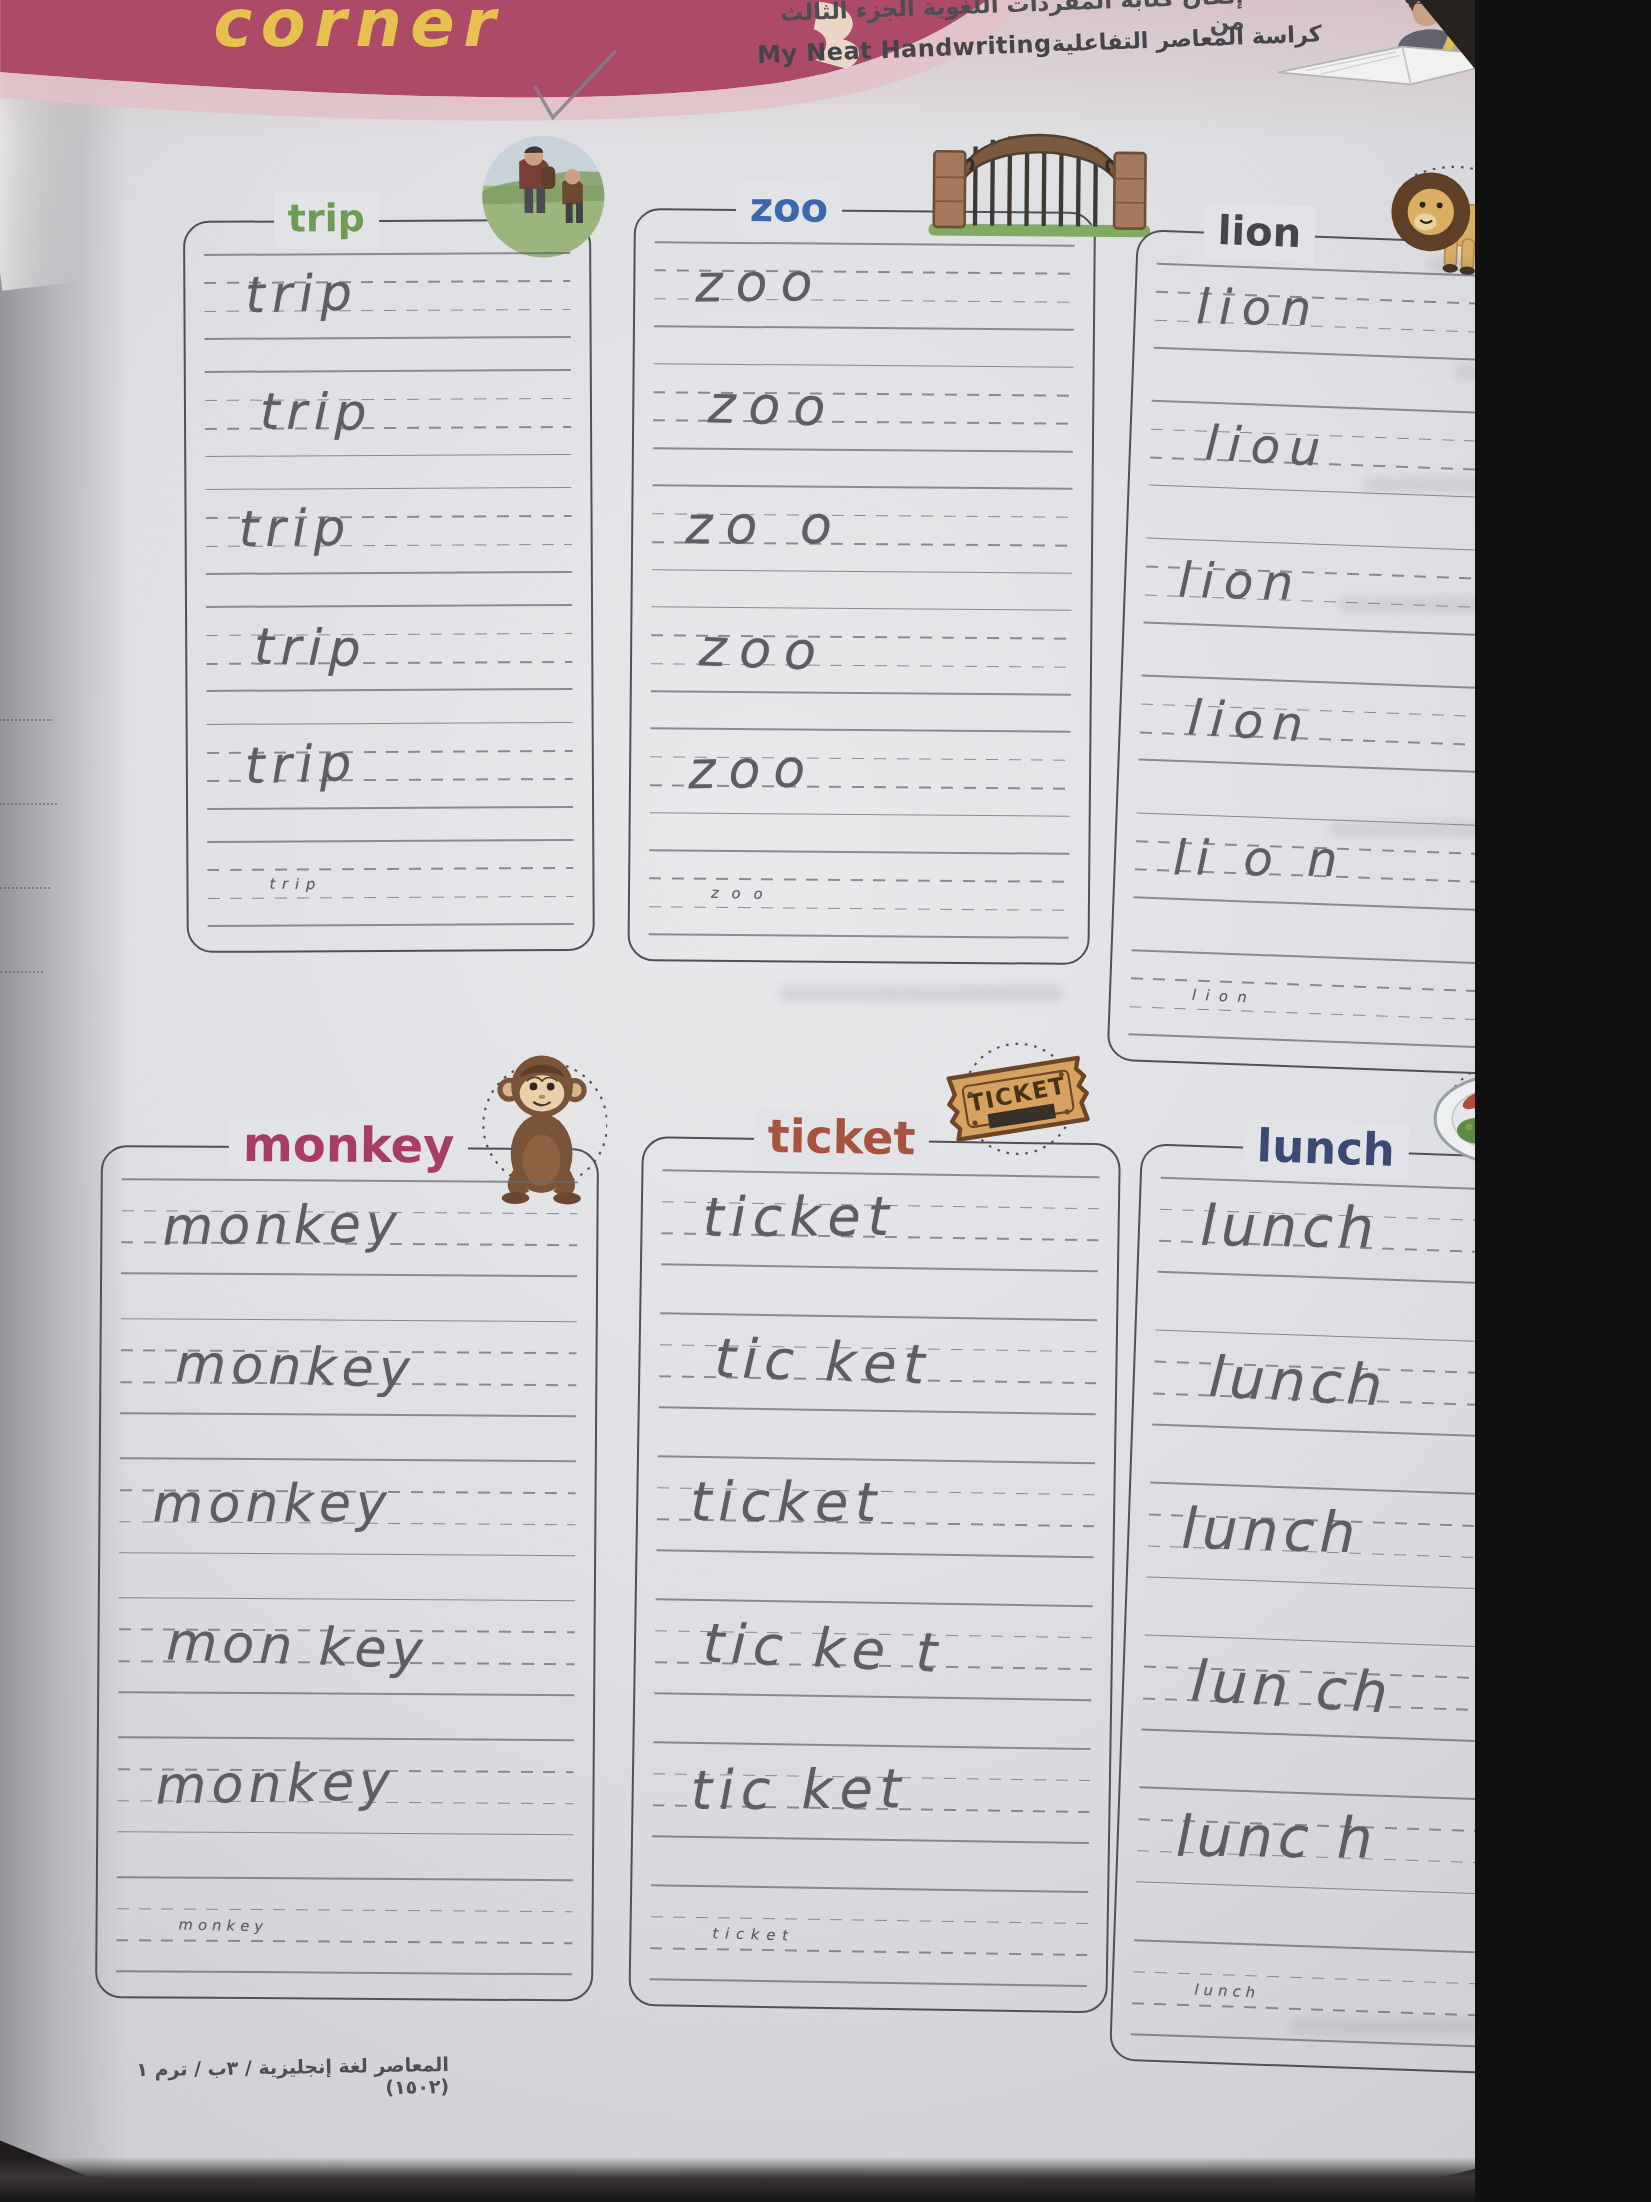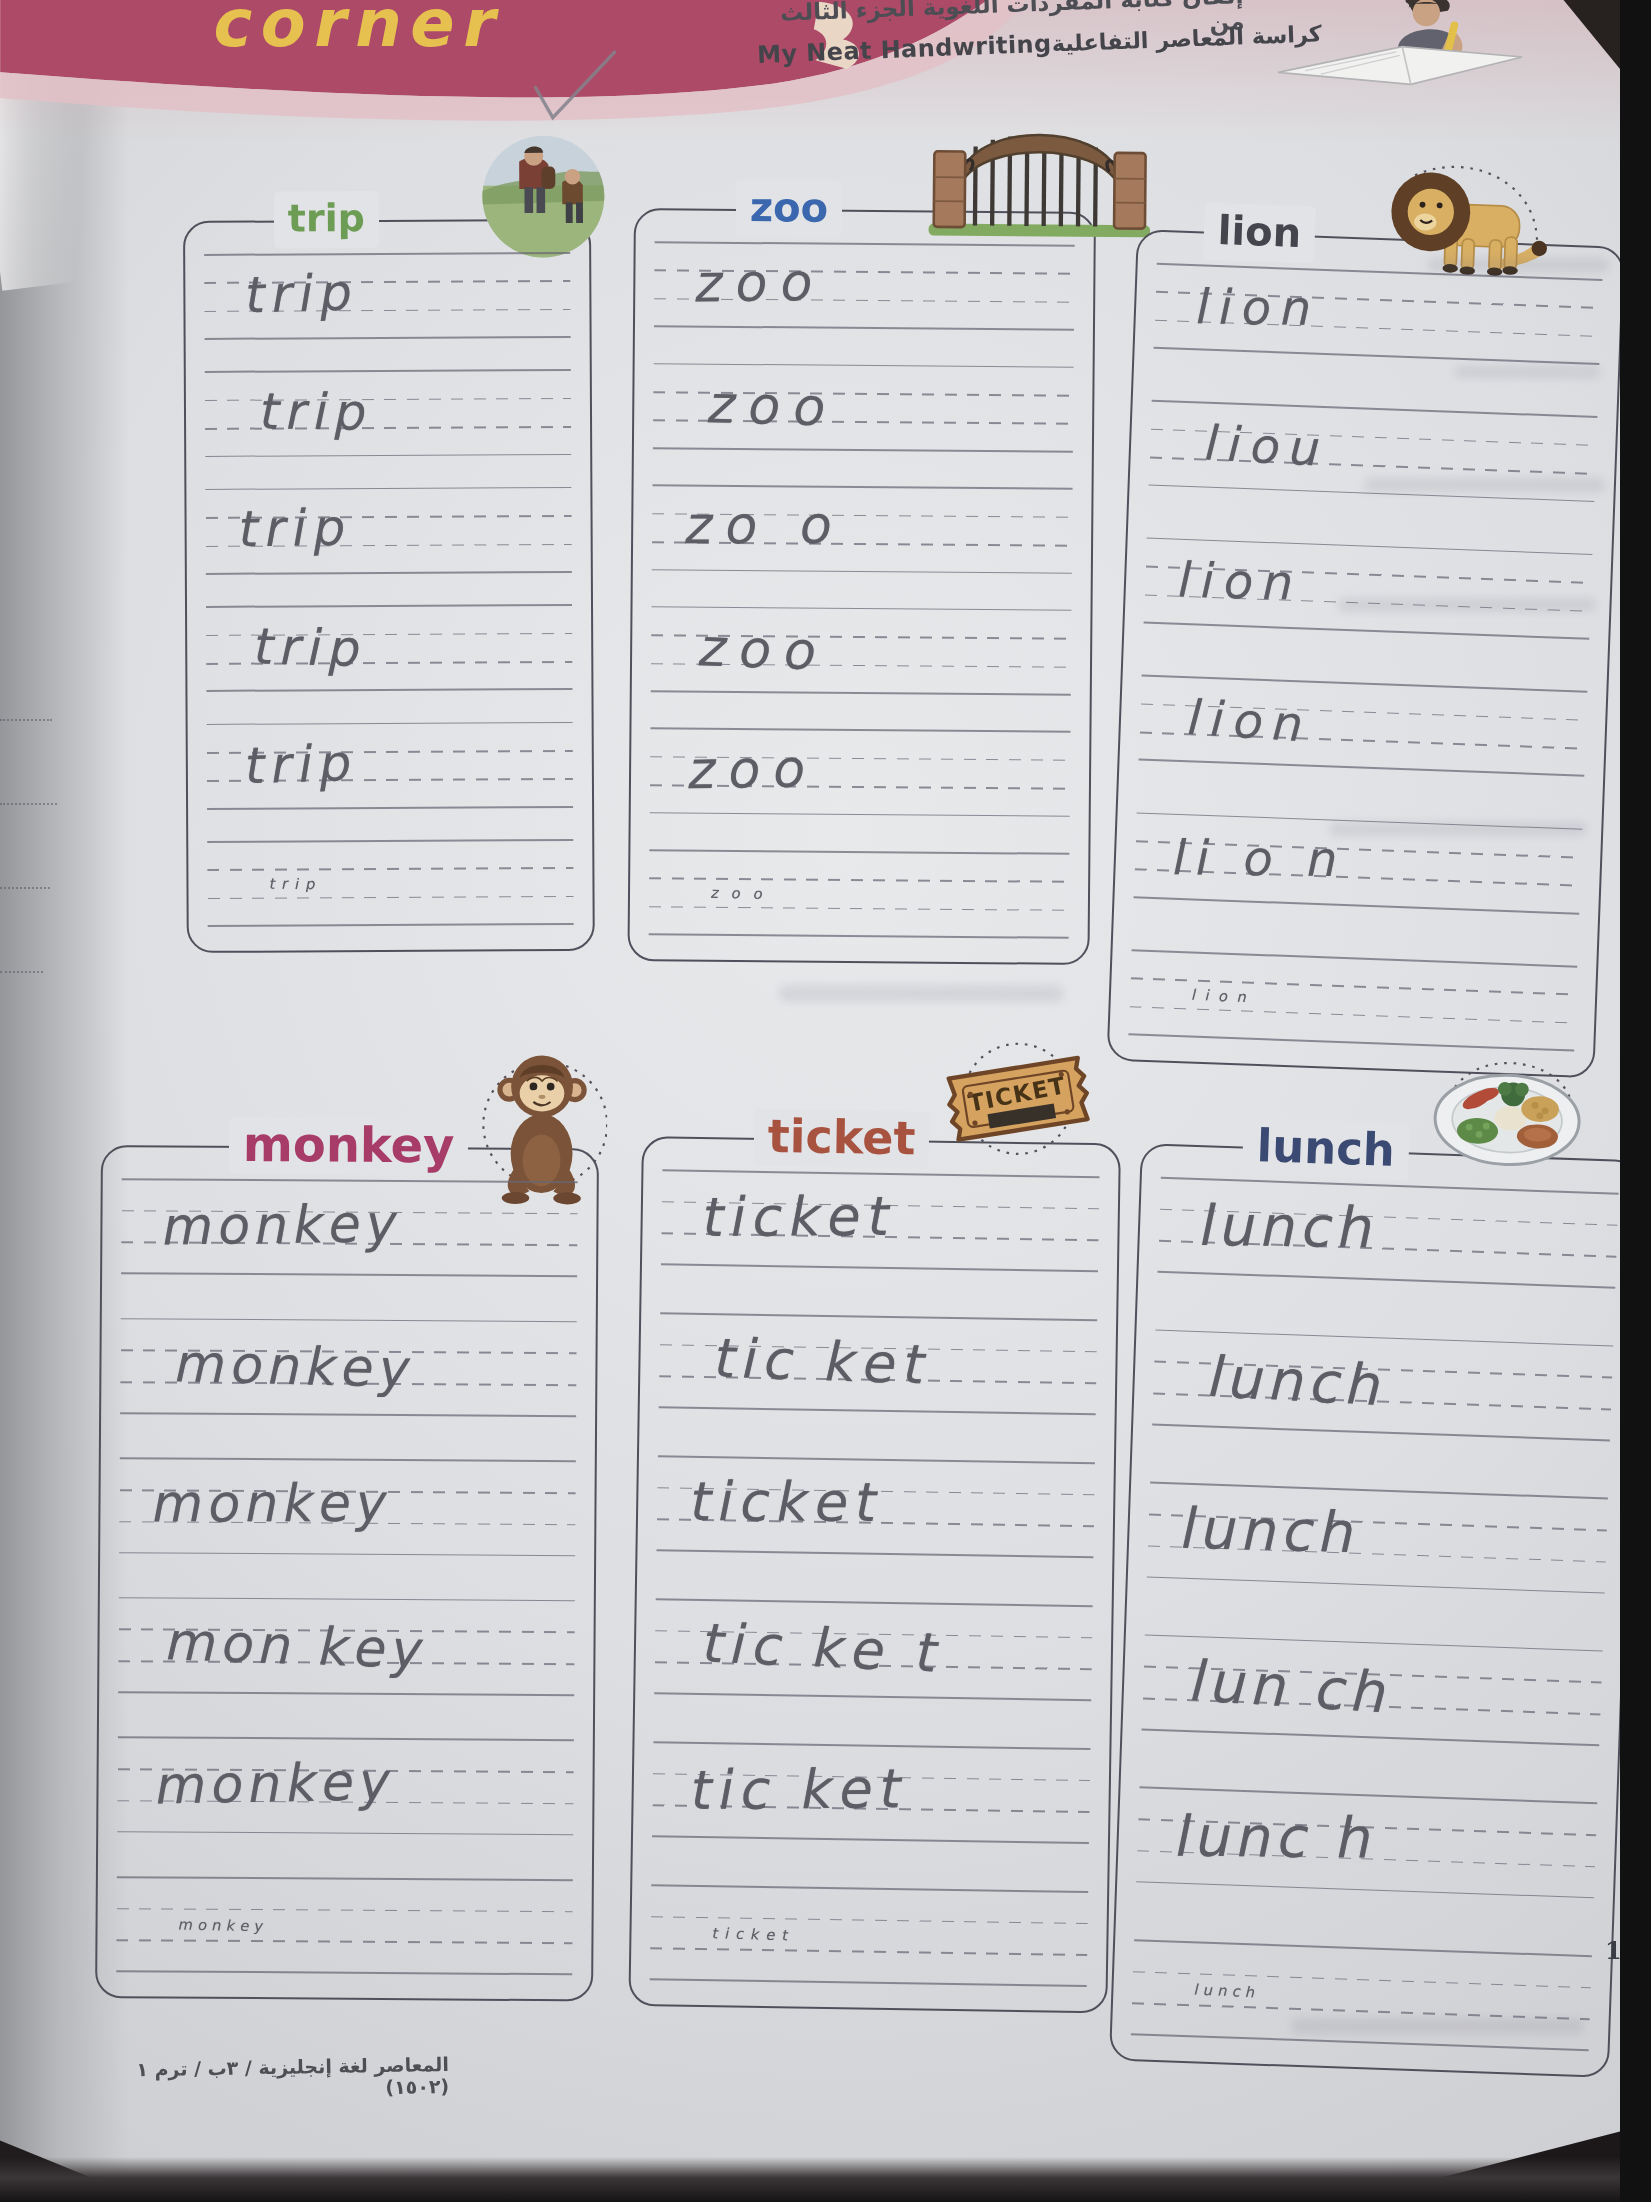--- a/index.html
+++ b/index.html
@@ -1,16 +1,16 @@
 <!DOCTYPE html>
 <html style="font-size:13.8px"><head>
 <meta charset="utf-8">
 <style>
   html,body{margin:0;padding:0;background:#111;}
-  .page{position:relative;width:1620px;height:2203px;overflow:hidden;
+  .page{position:relative;width:1475px;height:2203px;overflow:hidden;
     background:radial-gradient(120% 90% at 52% 38%, #e8e9eb 0%, #dedfe2 40%, #cfd0d3 75%, #bfc0c3 100%);
     font-family:"DejaVu Sans", sans-serif;}
   
   .spine{position:absolute;left:0;top:0;bottom:0;width:129px;
     background:linear-gradient(90deg,#95969a 0,#b7b8bb 45%,rgba(220,220,224,0) 100%);}
   .tl-edge{position:absolute;left:-17px;top:-26px;width:129px;height:310px;transform:rotate(-7deg);
     background:linear-gradient(100deg,#f3f3f4 15%,rgba(243,243,244,0) 70%);}
   .pink-haze{position:absolute;left:0;top:0;right:0;height:142px;
     background:linear-gradient(180deg,rgba(209,155,163,.38),rgba(209,155,163,0));}
   .tr-dark{position:absolute;right:0;top:0;width:83px;height:69px;background:#272120;

